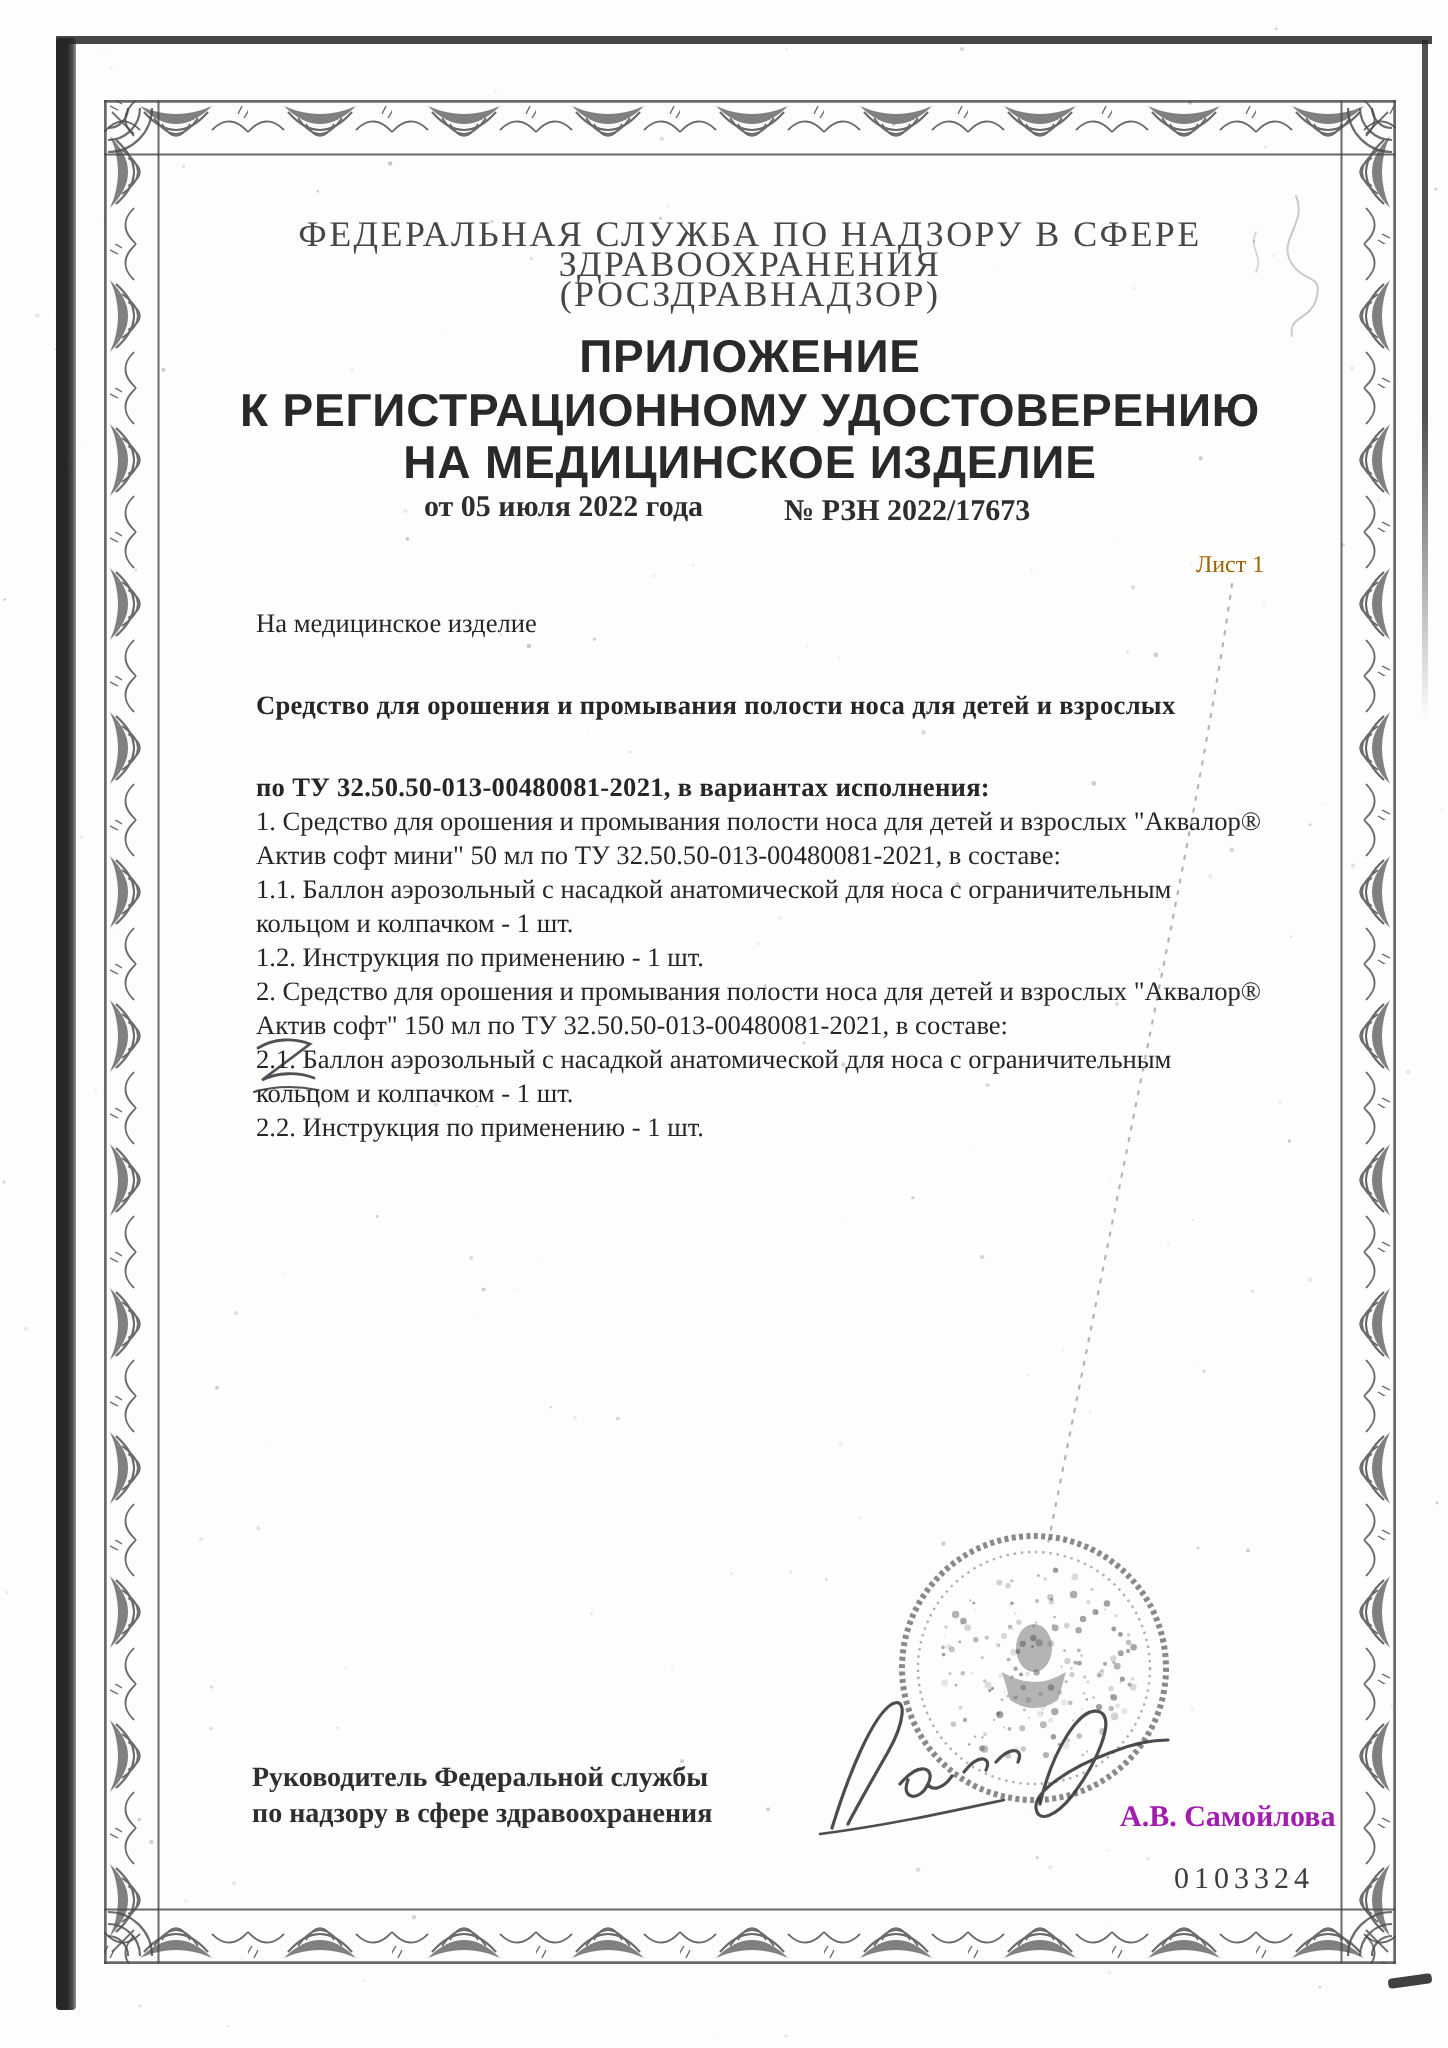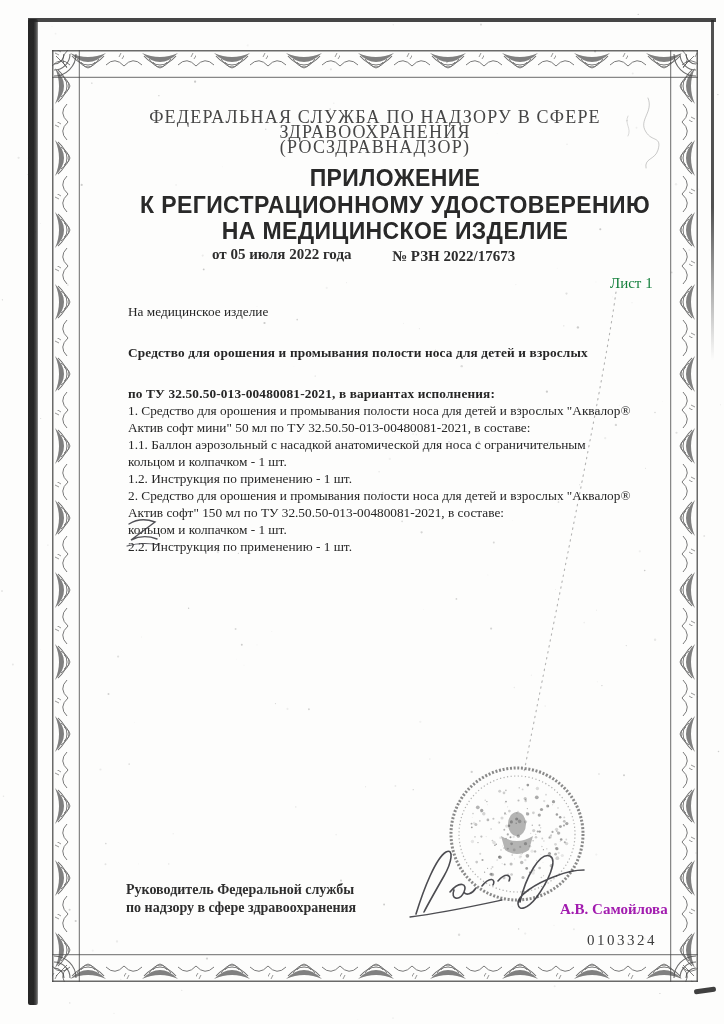--- a/index.html
+++ b/index.html
@@ -19,26 +19,26 @@
   .scan-dash{left:694px;top:988px;width:22px;height:5px;background:#1f1f1f;
     transform:rotate(-8deg);border-radius:2px;opacity:.85;}
   
   .band{position:absolute;opacity:.82;}
   .corner{position:absolute;width:30px;height:30px;opacity:.8;}
   
   .header{left:80px;top:110px;width:590px;text-align:center;
     font-size:18px;line-height:15px;letter-spacing:1.2px;color:#474747;}
   .doc-title{left:80px;top:165px;width:590px;text-align:center;
     font-family:"Liberation Sans",sans-serif;font-weight:bold;
-    font-size:23px;line-height:26.5px;letter-spacing:.4px;color:#292929;margin-left:20px;}
+    font-size:23px;line-height:26.5px;letter-spacing:.4px;color:#292929;}
   .dateline{left:80px;top:246px;width:590px;height:22px;
     font-weight:bold;font-size:15px;color:#2d2d2d;text-align:center;}
   .dateline .date{position:absolute;left:132px;top:0;}
   .dateline .regnum{position:absolute;left:312px;top:2px;}
-  .sheet{left:598px;top:275px;font-size:15px;color:#15803d;margin-left:12px;}
+  .sheet{left:598px;top:275px;font-size:12px;color:#a16207;}
   .body-lines{left:128px;top:303px;width:540px;}
   .body-line{font-size:13.3px;line-height:17px;color:#262626;white-space:nowrap;}
   .body-line.bold{font-weight:bold;letter-spacing:.15px;margin-top:24px;}
   .footer-title{left:126px;top:881px;font-weight:bold;font-size:14px;
     line-height:17.5px;color:#2e2e2e;}
   .signer-name{left:560px;top:901px;font-weight:bold;font-size:15px;color:#a21caf;}
   .serial{left:587px;top:932px;font-family:Liberation Serif, serif;
     font-size:15px;letter-spacing:2.5px;color:#3d3d3d;}
   .stamp{left:441px;top:758px;}
   .signature{left:402px;top:818px;}
@@ -186,20 +186,21 @@
       <div class="body-line">На медицинское изделие</div>
       <div class="body-line bold">Средство для орошения и промывания полости носа для детей и взрослых</div>
       <div class="body-line bold">по ТУ 32.50.50-013-00480081-2021, в вариантах исполнения:</div>
       <div class="body-line">1. Средство для орошения и промывания полости носа для детей и взрослых "Аквалор®</div>
       <div class="body-line">Актив софт мини" 50 мл по ТУ 32.50.50-013-00480081-2021, в составе:</div>
       <div class="body-line">1.1. Баллон аэрозольный с насадкой анатомической для носа с ограничительным</div>
       <div class="body-line">кольцом и колпачком - 1 шт.</div>
       <div class="body-line">1.2. Инструкция по применению - 1 шт.</div>
       <div class="body-line">2. Средство для орошения и промывания полости носа для детей и взрослых "Аквалор®</div>
       <div class="body-line">Актив софт" 150 мл по ТУ 32.50.50-013-00480081-2021, в составе:</div>
+      <div class="body-line">2.1. Баллон аэрозольный с насадкой анатомической для носа с ограничительным</div>
       <div class="body-line">кольцом и колпачком - 1 шт.</div>
       <div class="body-line">2.2. Инструкция по применению - 1 шт.</div>
     </div>
 
   <svg class="abs paraph" width="38" height="36">
     <g stroke="#33333a" fill="none" stroke-width="1.4" stroke-linecap="round" opacity=".85">
       <path d="M5,8 C13,3 23,3 31,6 L7,24 C15,20 25,20 33,23"></path>
       <path d="M3,30 C13,27 25,27 35,29" stroke-width="1.1"></path>
     </g>
   </svg>

